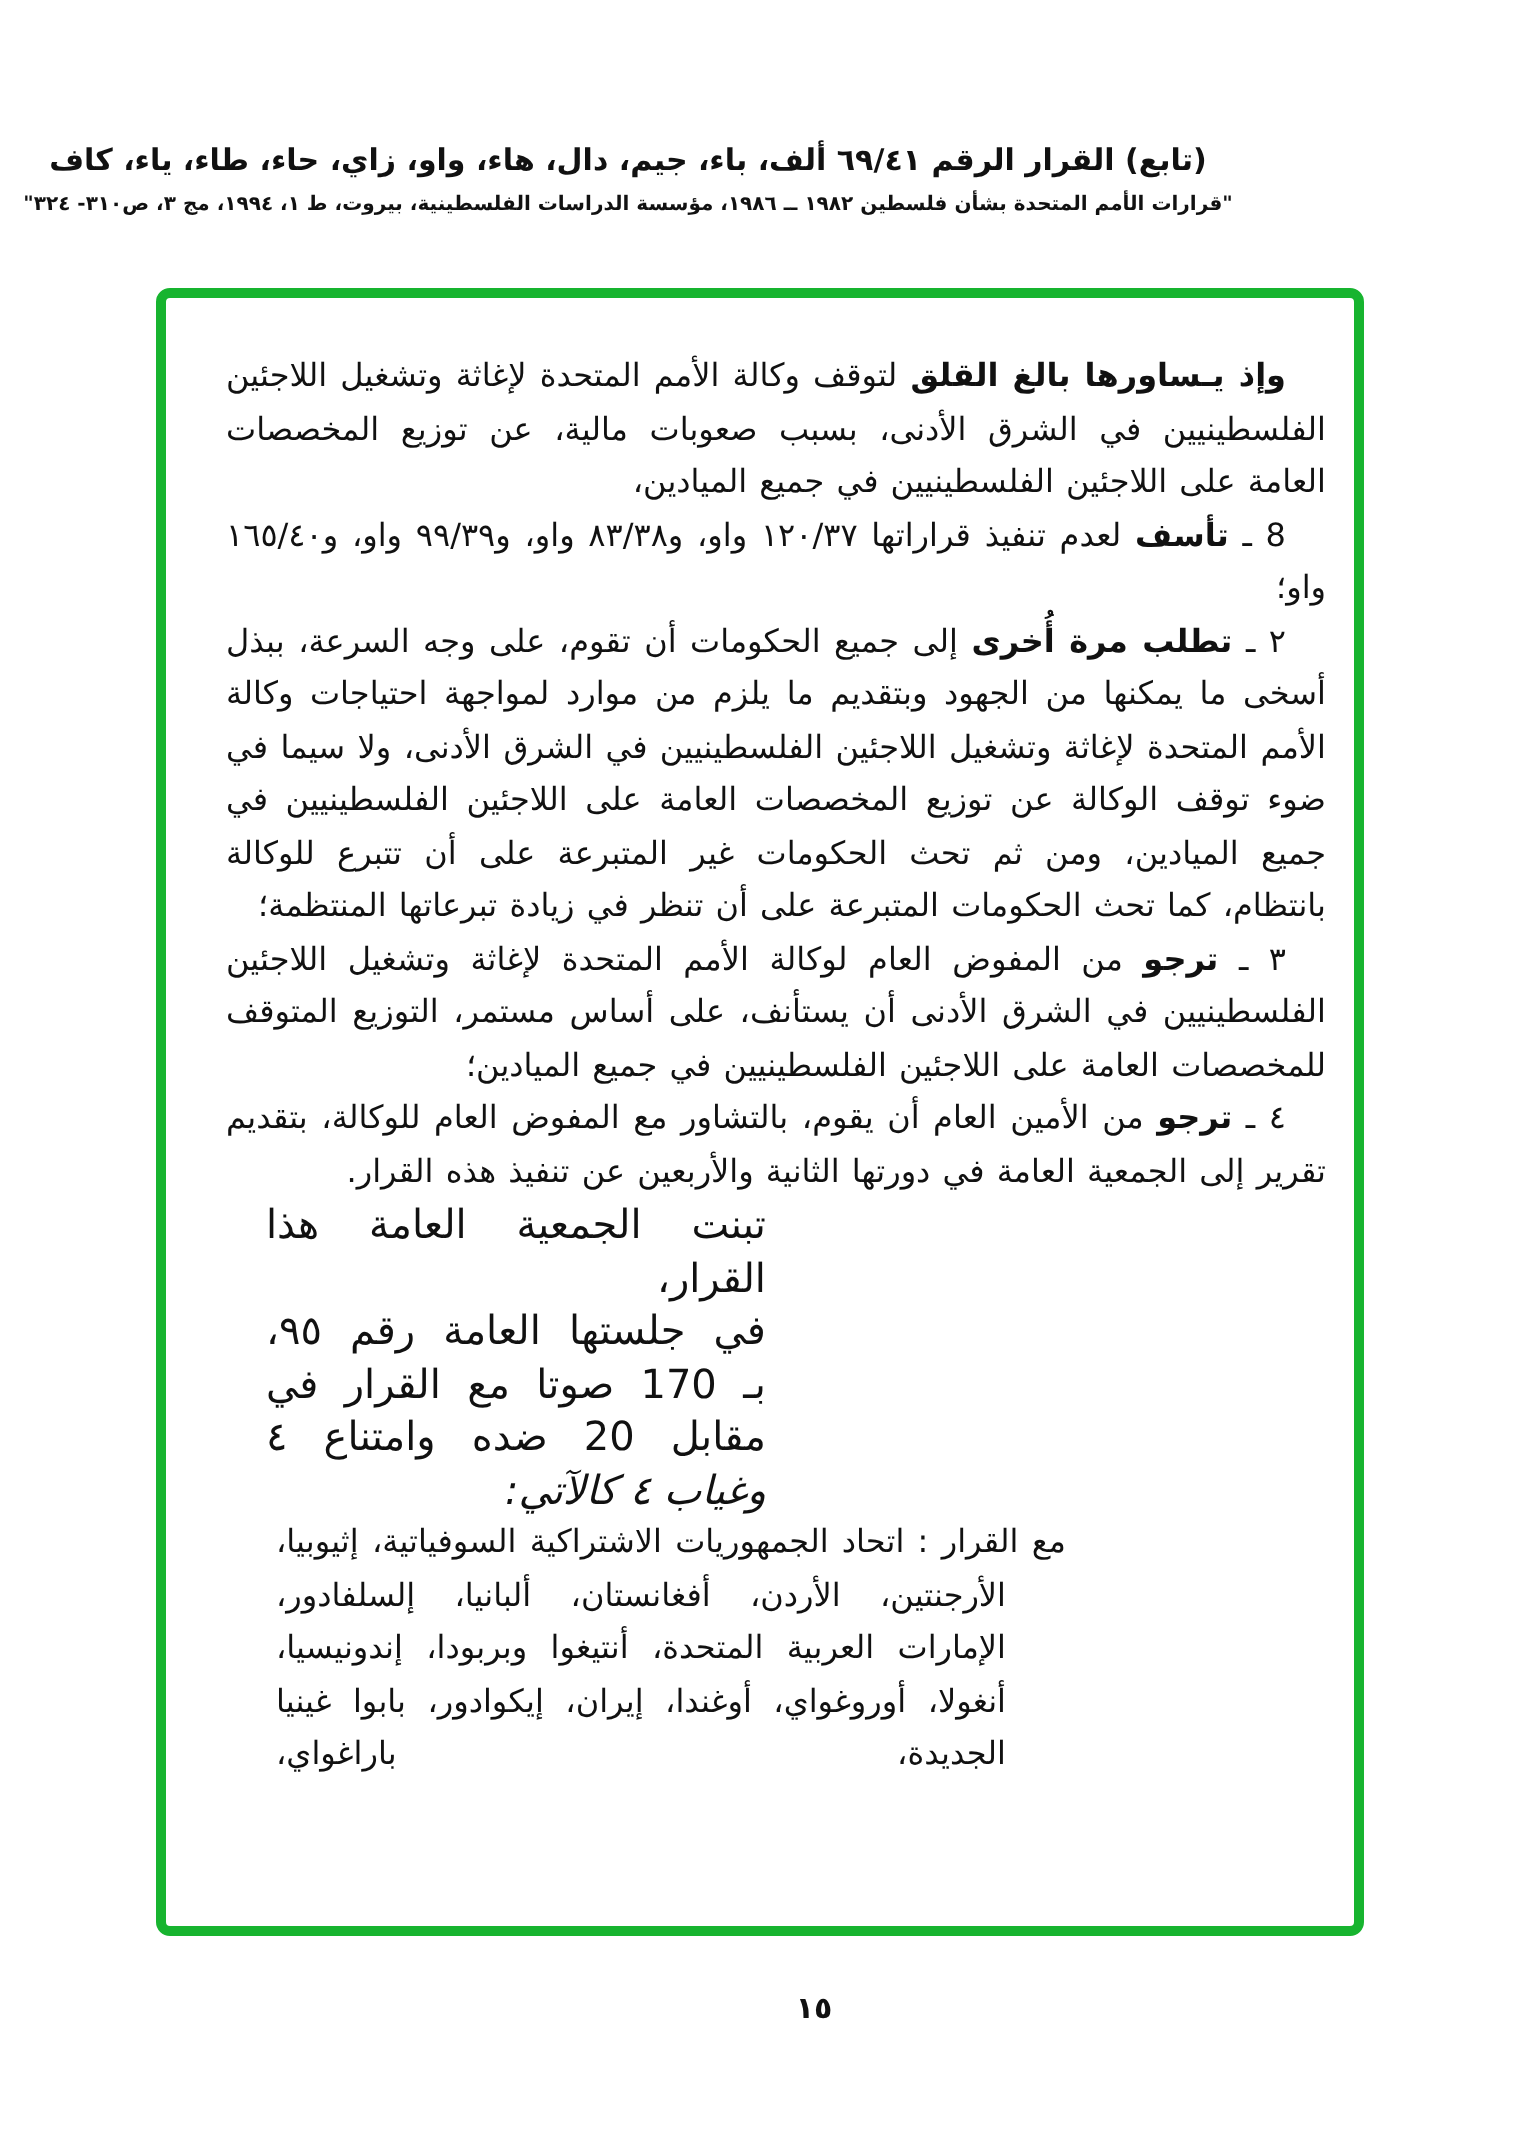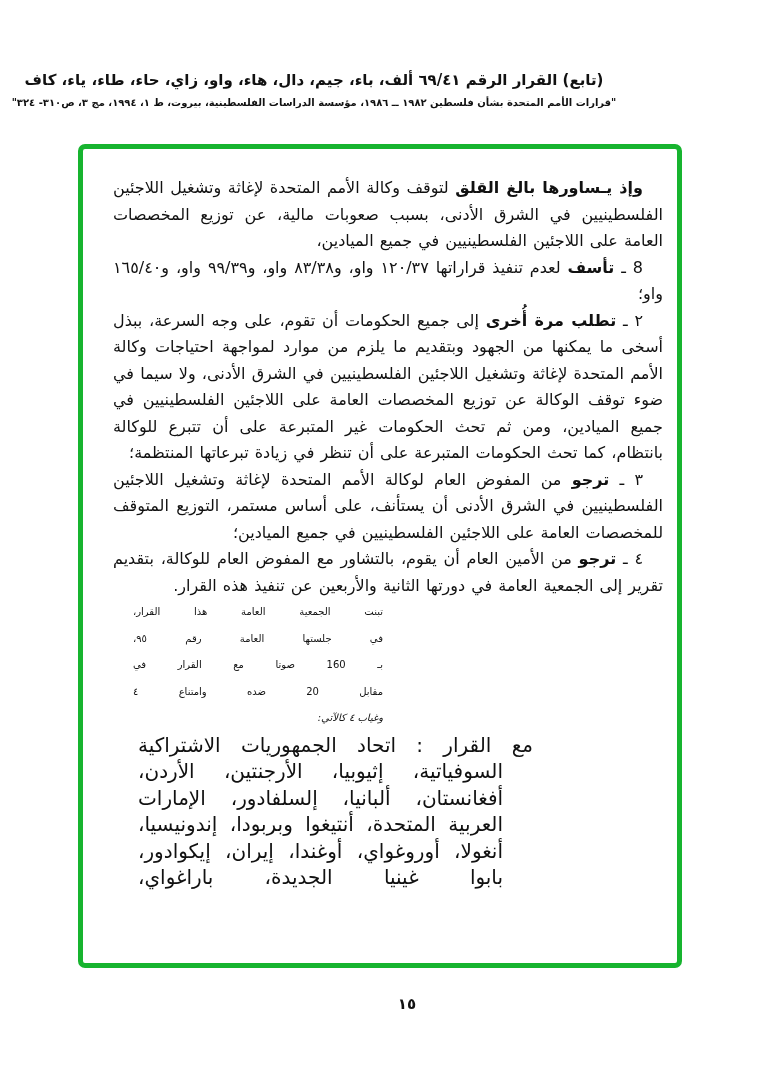--- a/index.html
+++ b/index.html
@@ -44,34 +44,34 @@
     line-height:26.5px;
     text-align:justify;
     word-spacing:1px;
   }
   .content p.indent{text-indent:20px;}
   b.lead{font-weight:bold;}
   
   .adoption{
     width:250px;
     margin:0 280px 0 auto;
-    font-size:10px;line-height:26.5px;
+    font-size:20px;line-height:26.5px;
   }
   .adoption div{
     text-align:justify;
     text-align-last:justify;
   }
   .adoption div:last-child{
     text-align-last:right;
     font-style:italic;
   }
   
   .vote{
     margin:0 130px 0 25px;
-    font-size:20px;line-height:26.5px;
+    font-size:16px;line-height:26.5px;
     text-align:justify;
     text-align-last:justify;
     padding-right:30px;
     text-indent:-30px;
   }
   
   .page-number{
     position:absolute;left:0;top:995px;width:730px;
     text-align:center;
     font-size:15px;font-weight:bold;margin-left:42px;
@@ -94,21 +94,21 @@
 
     <p class="indent"><span>٢ ـ</span> <b class="lead">تطلب مرة أُخرى</b><span> إلى جميع الحكومات أن تقوم، على وجه السرعة، ببذل أسخى ما يمكنها من الجهود وبتقديم ما يلزم من موارد لمواجهة احتياجات وكالة الأمم المتحدة لإغاثة وتشغيل اللاجئين الفلسطينيين في الشرق الأدنى، ولا سيما في ضوء توقف الوكالة عن توزيع المخصصات العامة على اللاجئين الفلسطينيين في جميع الميادين، ومن ثم تحث الحكومات غير المتبرعة على أن تتبرع للوكالة بانتظام، كما تحث الحكومات المتبرعة على أن تنظر في زيادة تبرعاتها المنتظمة؛</span></p>
 
     <p class="indent"><span>٣ ـ</span> <b class="lead">ترجو</b><span> من المفوض العام لوكالة الأمم المتحدة لإغاثة وتشغيل اللاجئين الفلسطينيين في الشرق الأدنى أن يستأنف، على أساس مستمر، التوزيع المتوقف للمخصصات العامة على اللاجئين الفلسطينيين في جميع الميادين؛</span></p>
 
     <p class="indent"><span>٤ ـ</span> <b class="lead">ترجو</b><span> من الأمين العام أن يقوم، بالتشاور مع المفوض العام للوكالة، بتقديم تقرير إلى الجمعية العامة في دورتها الثانية والأربعين عن تنفيذ هذه القرار.</span></p>
 
     <div class="adoption">
       <div>تبنت الجمعية العامة هذا القرار،</div>
       <div>في جلستها العامة رقم ٩٥،</div>
-      <div>بـ 160 صوتا مع القرار في</div>
+      <div>بـ 170 صوتا مع القرار في</div>
       <div>مقابل 20 ضده وامتناع ٤</div>
       <div>وغياب ٤ كالآتي:</div>
     </div>
 
     <div class="vote"><span>مع القرار :</span><span> اتحاد الجمهوريات الاشتراكية السوفياتية، إثيوبيا، الأرجنتين، الأردن، أفغانستان، ألبانيا، إلسلفادور، الإمارات العربية المتحدة، أنتيغوا وبربودا، إندونيسيا، أنغولا، أوروغواي، أوغندا، إيران، إيكوادور، بابوا غينيا الجديدة، باراغواي،</span></div>
 
   </div>
 </div>
 
 <div class="page-number">١٥</div>

